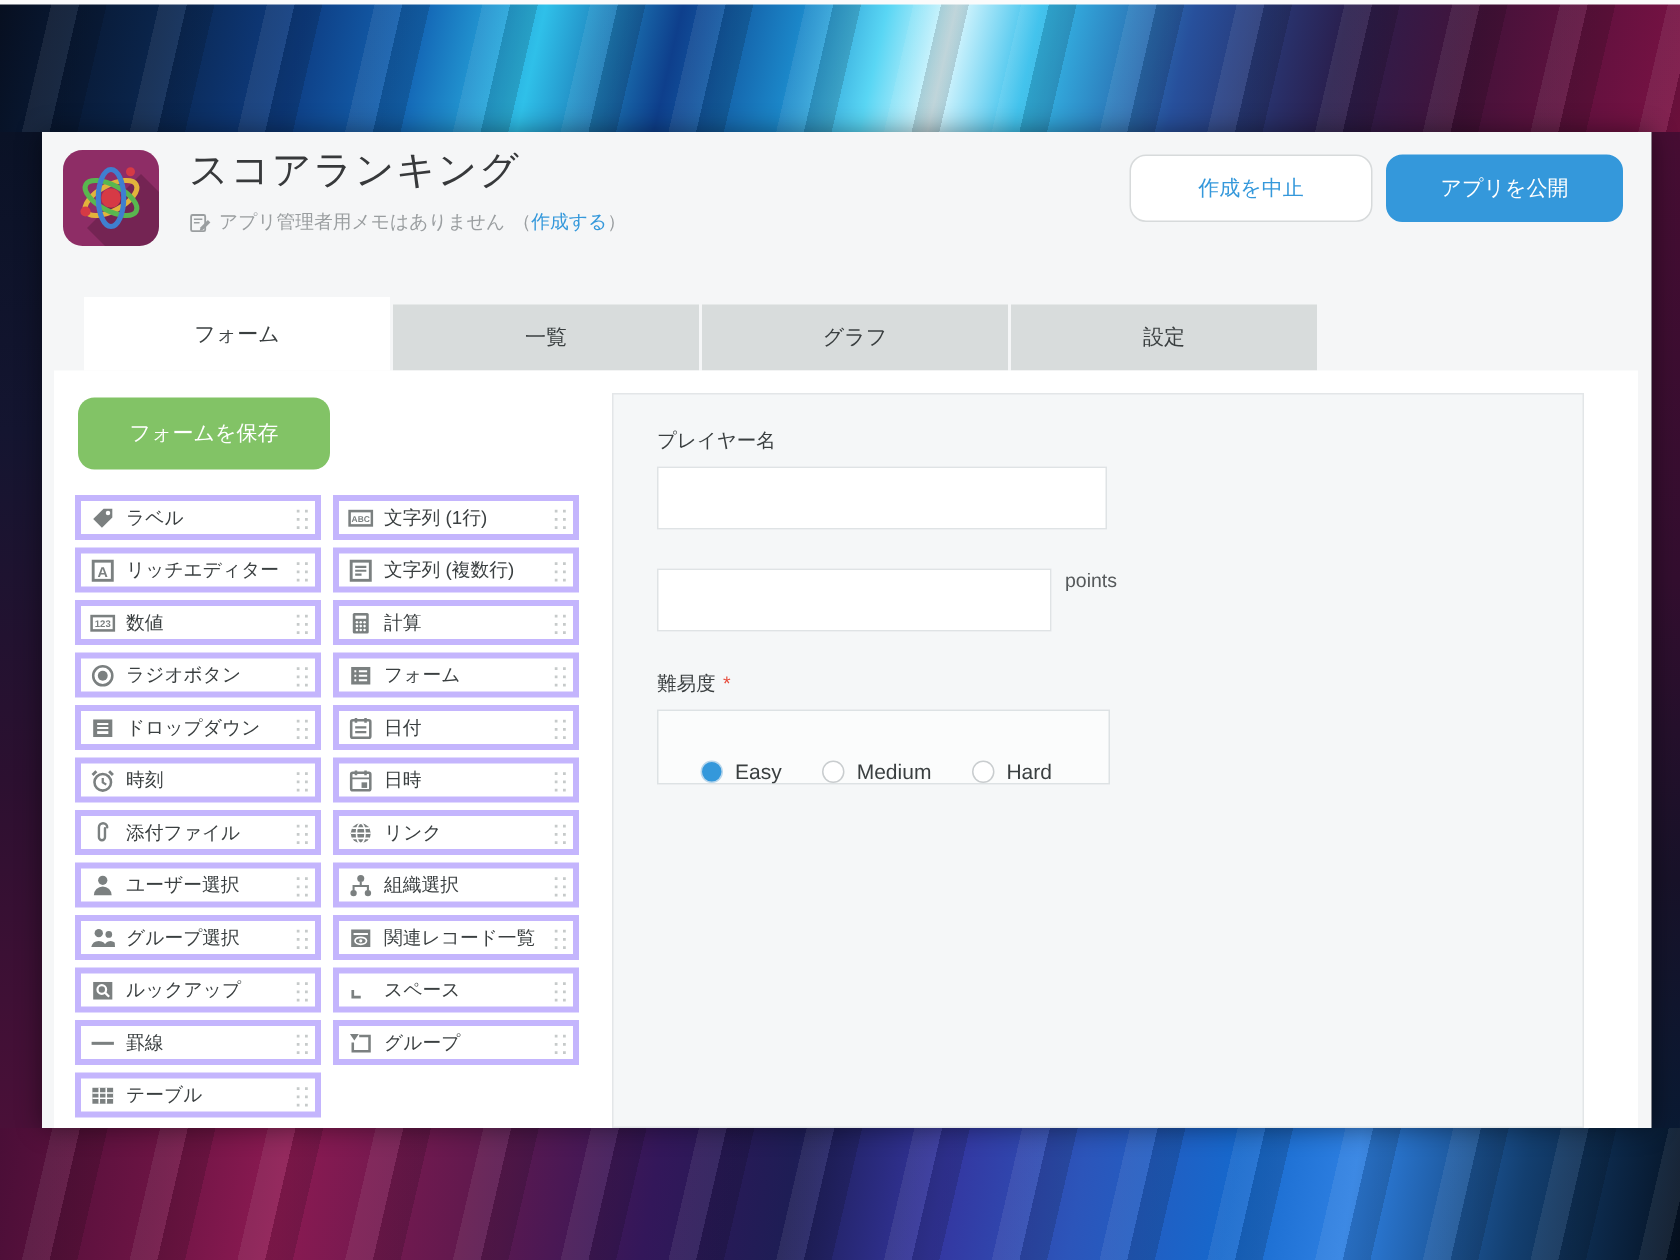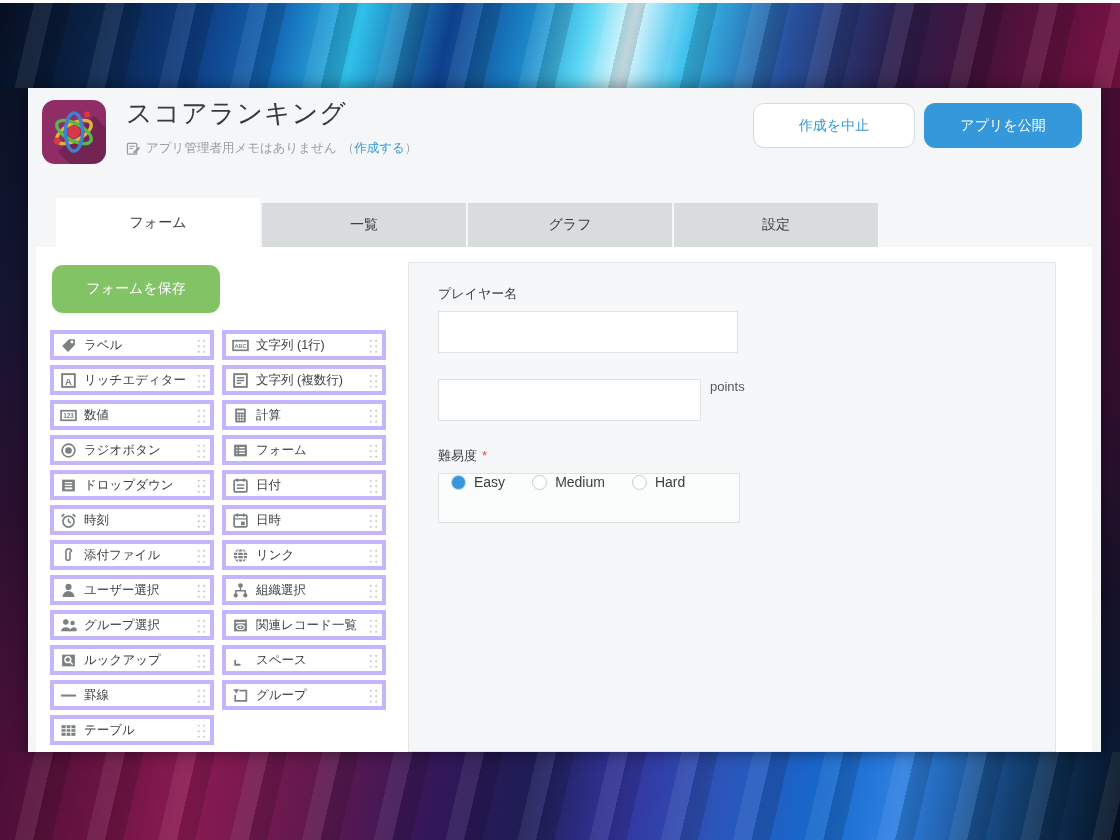--- a/index.html
+++ b/index.html
@@ -61,21 +61,21 @@
     border:1px solid #e3e6e8;box-sizing:border-box;padding:22px 0 0 29px;}
   .field{margin-bottom:26px;}
   .f-label{font-size:13px;color:#3a3f40;margin-bottom:8px;}
   .req{color:#e74c3c;margin-left:5px;font-size:13px;}
   .f-row{display:flex;gap:9px;}
   .f-input{height:42px;background:#fff;border:1px solid #dfe3e5;box-sizing:border-box;font-size:14px;padding:0 8px;font-family:inherit;}
   .field-0 .f-input{width:300px;}
   .field-1 .f-input{width:263px;}
   .f-suffix{font-size:13px;color:#55595b;}
   .radio-box{width:302px;height:50px;background:#fbfcfc;border:1px solid #dde2e4;box-sizing:border-box;
-    display:flex;align-items:flex-start;padding-left:12px;gap:27px;}
+    display:flex;align-items:flex-end;padding-left:28px;gap:27px;}
   .radio-opt{display:flex;align-items:center;gap:8px;font-size:14px;color:#3a3f40;cursor:pointer;}
   .radio-circle{width:15px;height:15px;border-radius:50%;border:1px solid #c9cdcf;background:#fff;box-sizing:border-box;flex:0 0 15px;}
   .radio-circle.selected{background:#3498db;border-color:#b9d7ec;}
 </style>
 </head>
 <body>
 
 <div class="bg-top"></div>
 <div class="bg-bottom"></div>
 <div class="bg-left"></div>

